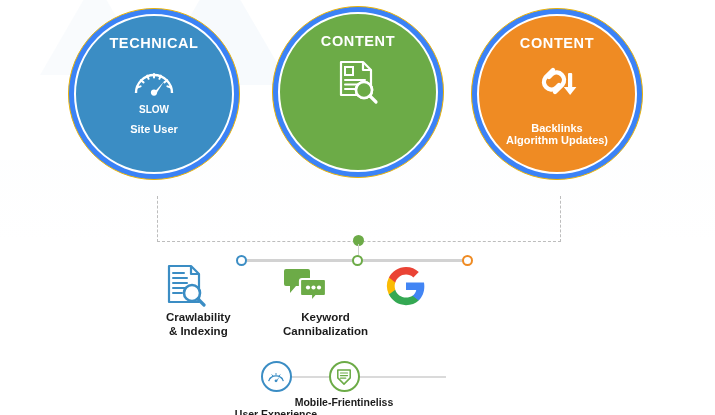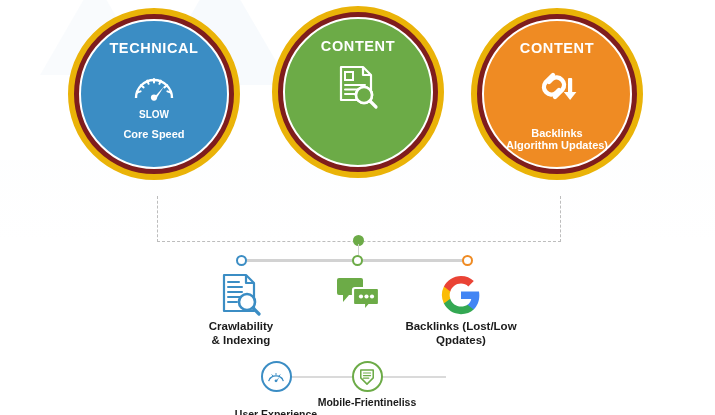--- a/index.html
+++ b/index.html
@@ -32,23 +32,23 @@
     left:0;top:160px;width:715px;height:90px;
     background:linear-gradient(180deg,rgba(150,180,210,.22),rgba(255,255,255,0));
   }
 
   
   .circle{
     position:absolute;
     width:172px;height:172px;
     border-radius:50%;
     box-sizing:border-box;
-    border:6px solid #eab308;
+    border:1px solid #eab308;
     display:flex;flex-direction:column;align-items:center;
-    background:#7f1d1d;
+    background:#3b82f6;
   }
   .circle .fill{
     position:absolute;left:5px;top:5px;right:5px;bottom:5px;
     border-radius:50%;
     box-sizing:border-box;
     border:2px solid #ffffff;
   }
   .circle .inner{
     position:absolute;left:5px;top:5px;right:5px;bottom:5px;
     border-radius:50%;
@@ -100,41 +100,41 @@
     position:absolute;width:11px;height:11px;border-radius:50%;
     background:#ffffff;box-sizing:border-box;border:2px solid #999;
     top:255px;
   }
   #node-1{left:236px;border-color:#3b8dc4;}
   #node-2{left:352px;border-color:#6cab47;}
   #node-3{left:462px;border-color:#ef8b23;}
 
   
   .mid-item{
-    position:absolute;width:150px;text-align:center;top:273px;
-    display:flex;flex-direction:column;align-items:center;
+    position:absolute;width:150px;text-align:center;top:264px;
+    display:flex;flex-direction:column;align-items:flex-start;
   }
   #mid-1{left:166px;}
   #mid-2{left:283px;}
   #mid-3{left:386px;}
   .mid-icon{height:44px;display:flex;align-items:center;justify-content:center;}
   .mid-label{
     margin-top:3px;font-size:11.5px;font-weight:bold;color:#1b1b1b;line-height:1.2;
   }
 
   
   #bot-line{
     position:absolute;left:278px;top:376px;width:168px;height:2px;background:#dadada;
   }
   .bot-item{
     position:absolute;width:110px;text-align:center;top:361px;
     display:flex;flex-direction:column;align-items:center;
   }
   #bot-1{left:221px;gap:12px;}
-  #bot-2{left:312px;align-items:center;}
+  #bot-2{left:289px;align-items:center;}
   #bot-3{left:391px;}
   .bot-ring{
     width:31px;height:31px;border-radius:50%;box-sizing:border-box;
     border:2px solid #3b8dc4;background:#fff;
     display:flex;align-items:center;justify-content:center;z-index:2;
   }
   #bot-2 .bot-ring{border-color:#6cab47;}
   #bot-3 .bot-ring{border-color:#ef8b23;}
   .bot-label{
     margin-top:5px;font-size:10.5px;font-weight:bold;color:#1b1b1b;line-height:1.1;
@@ -164,21 +164,21 @@
             <line x1="23" y1="9" x2="23" y2="12.4"></line>
             <line x1="29.8" y1="10.6" x2="28.4" y2="13.8"></line>
             <line x1="36.2" y1="15.2" x2="33.4" y2="17.4"></line>
             <line x1="39.8" y1="22.5" x2="36.4" y2="21.4"></line>
           </g>
           <path d="M23 27.5 L33 16.5 L25.5 28.2 Z" fill="#fff"></path>
           <circle cx="23" cy="27.6" r="3.1" fill="#fff"></circle>
         </svg>
       </div>
       <div class="c-sub">SLOW</div>
-      <div class="c-desc">Core Speed</div>
+      <div class="c-desc">Site User</div>
     </div>
   </div>
 
   <div class="circle" id="circle-content">
     <div class="fill"></div>
     <div class="inner">
       <div class="c-title">CONTENT</div>
       <div class="c-icon" style="height:46px;">
         <svg width="42" height="46" viewBox="0 0 42 46">
           <path d="M4 3 H26 L34 11 V36 H4 Z" fill="none" stroke="#fff" stroke-width="2.2" stroke-linejoin="round"></path>
@@ -257,35 +257,35 @@
       <svg width="44" height="40" viewBox="0 0 44 40">
         <path d="M3 3 H25 A2 2 0 0 1 27 5 V18 A2 2 0 0 1 25 20 H13 L7 27 V20 H3 A2 2 0 0 1 1 18 V5 A2 2 0 0 1 3 3 Z" fill="#6cab47"></path>
         <path d="M19 13 H41 A2 2 0 0 1 43 15 V28 A2 2 0 0 1 41 30 H33 L28 36 V30 H19 A2 2 0 0 1 17 28 V15 A2 2 0 0 1 19 13 Z" fill="#6cab47" stroke="#ffffff" stroke-width="2.2"></path>
         <g fill="#ffffff">
           <circle cx="25" cy="21.5" r="2.1"></circle>
           <circle cx="30.5" cy="21.5" r="2.1"></circle>
           <circle cx="36" cy="21.5" r="2.1"></circle>
         </g>
       </svg>
     </div>
+    <div class="mid-label">
+      <div>Keyword</div>
+      <div>Cannibalization</div>
+    </div>
   </div>
 
   <div class="mid-item" id="mid-3">
     <div class="mid-icon">
       <svg width="40" height="40" viewBox="0 0 48 48">
         <path fill="#4285F4" d="M46 24.5c0-1.6-.14-3.2-.43-4.7H24v8.9h12.3c-.53 2.9-2.14 5.3-4.56 6.9v5.7h7.38C43.4 37.3 46 31.4 46 24.5z"></path>
         <path fill="#34A853" d="M24 47c6.2 0 11.4-2.05 15.2-5.55l-7.38-5.7c-2.05 1.37-4.67 2.18-7.82 2.18-6 0-11.1-4.05-12.9-9.5H3.5v5.9C7.3 41.9 15.05 47 24 47z"></path>
         <path fill="#FBBC05" d="M11.1 28.43c-.46-1.37-.72-2.83-.72-4.33s.26-2.96.72-4.33v-5.9H3.5A23 23 0 0 0 1 24.1a23 23 0 0 0 2.5 10.23l7.6-5.9z"></path>
         <path fill="#EA4335" d="M24 10.3c3.38 0 6.4 1.16 8.79 3.44l6.55-6.55C35.4 3.55 30.2 1.2 24 1.2 15.05 1.2 7.3 6.3 3.5 13.87l7.6 5.9c1.8-5.45 6.9-9.47 12.9-9.47z"></path>
         <path fill="#ffffff" d="M24 20.5h-3.2v8h10.2a10 10 0 0 1-.9 2.6h-6.1z" opacity="0"></path>
       </svg>
-    </div>
-    <div class="mid-label">
-      <div>Backlinks (Lost/Low</div>
-      <div>Qpdates)</div>
     </div>
   </div>
 
   <div id="bot-line"></div>
 
   <div class="bot-item" id="bot-1">
     <div class="bot-ring">
       <svg width="18" height="16" viewBox="0 0 22 18">
         <path d="M2 14 A9.5 9.5 0 0 1 20 14" fill="none" stroke="#3b8dc4" stroke-width="1.6"></path>
         <g stroke="#3b8dc4" stroke-width="1.2" stroke-linecap="round">

